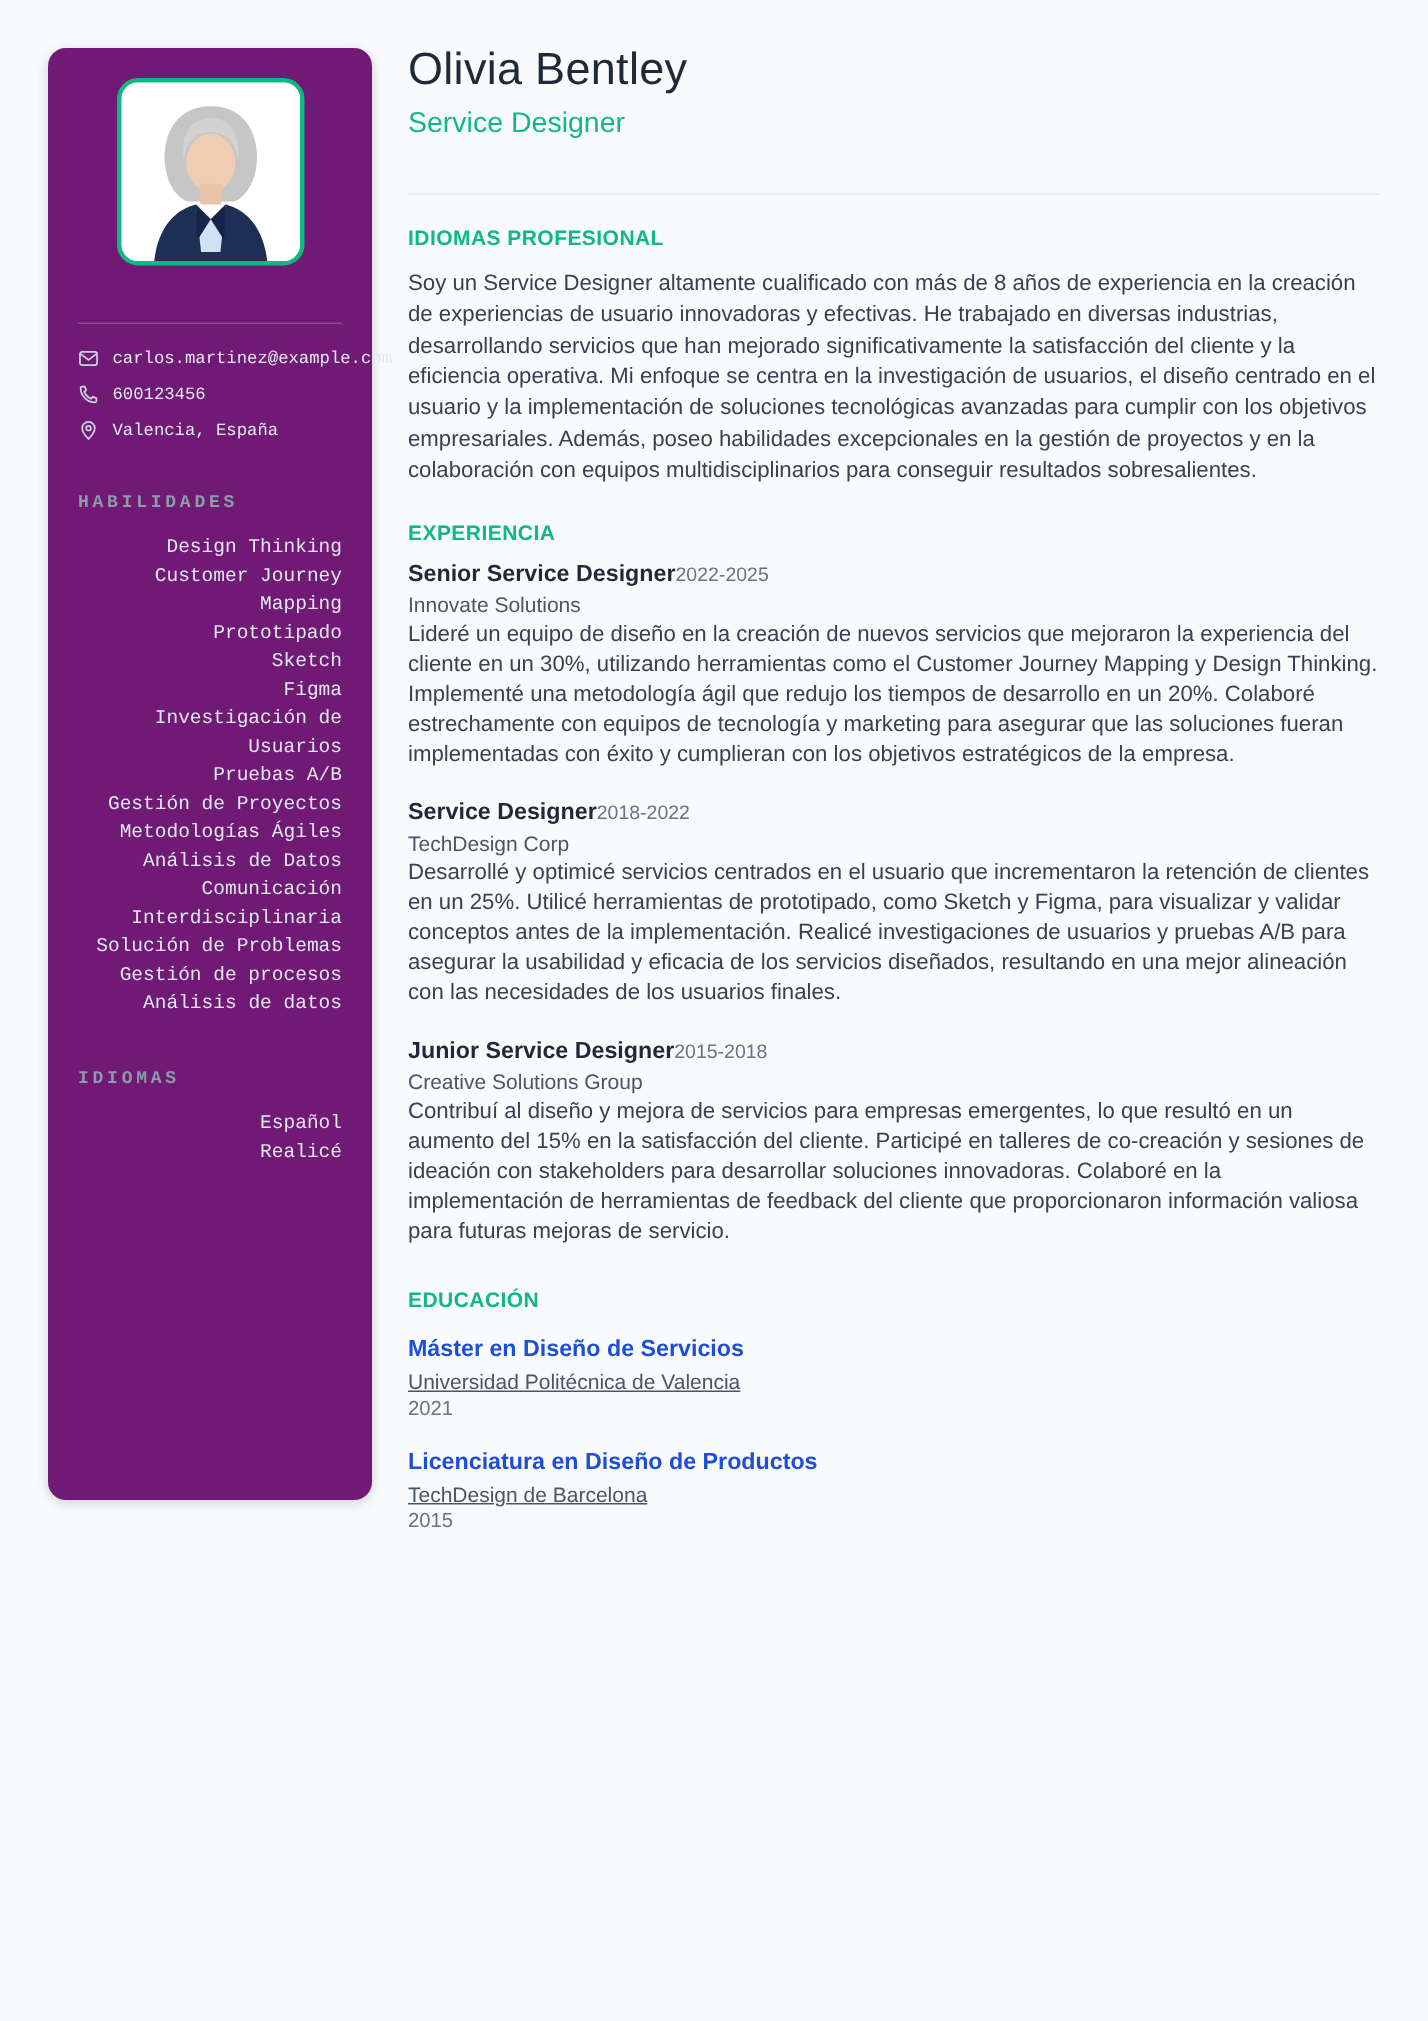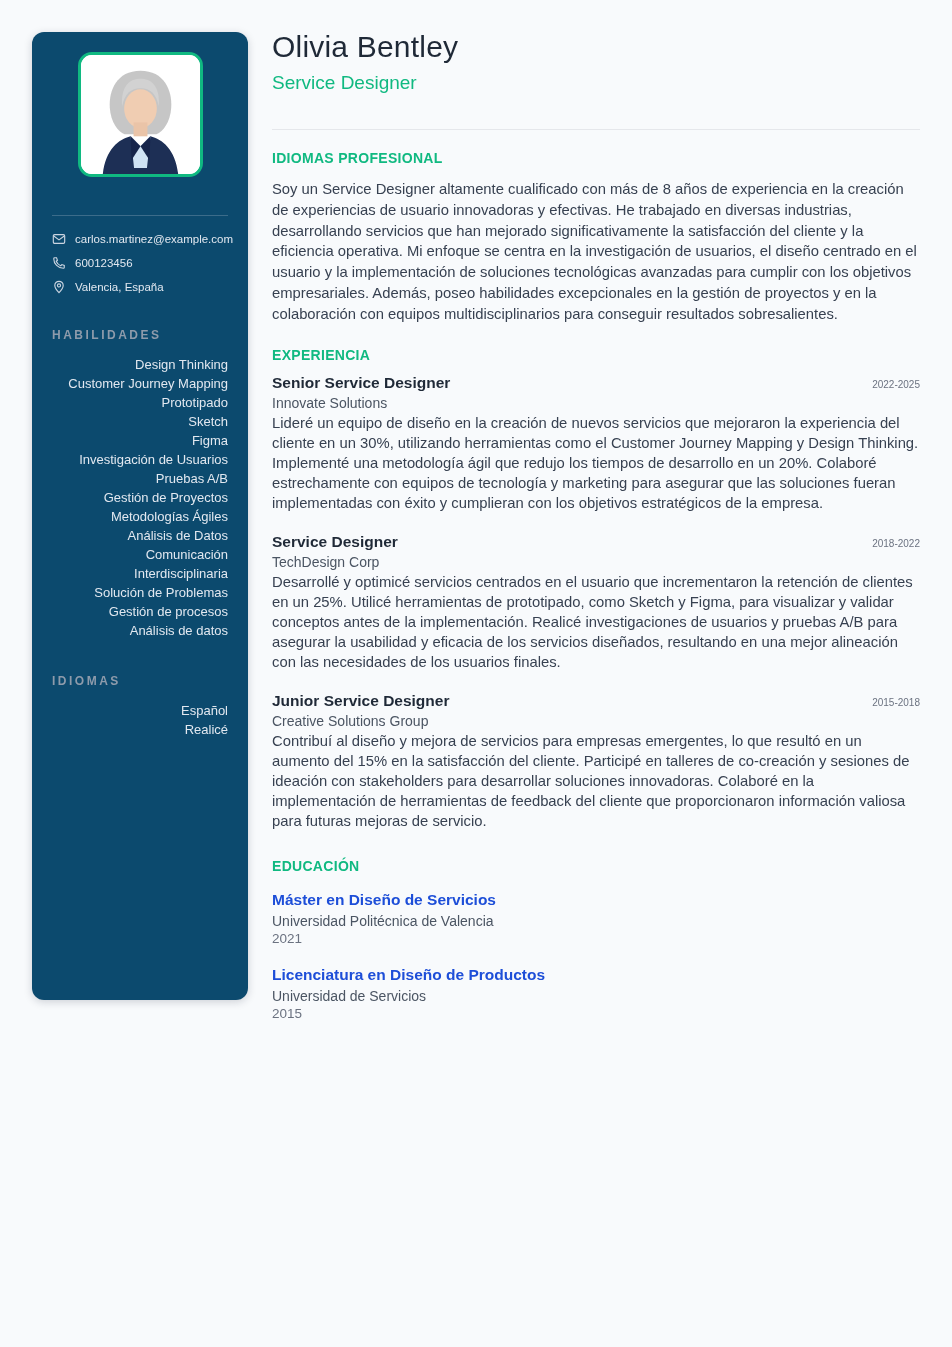--- a/index.html
+++ b/index.html
@@ -11,24 +11,25 @@
     font-family: "Liberation Sans", "DejaVu Sans", sans-serif;
     color: #374151;
     overflow: hidden;
   }
 
   
   .sidebar {
     position: absolute;
     left: 32px; top: 32px;
     width: 216px; height: 968px;
-    background: #0c4a6e;
+    background: #701a75;
     border-radius: 12px;
     padding: 20px 20px 0 20px;
     box-shadow: 0 2px 8px rgba(15,23,42,0.18);
+    font-family: Liberation Mono, monospace;
   }
   .photo-frame {
     width: 125px; height: 125px;
     margin: 0 auto;
     border: 3px solid #10b981;
     border-radius: 14px;
     background: #ffffff;
     overflow: hidden;
   }
   .photo-frame svg { display: block; width: 119px; height: 119px; }
@@ -98,30 +99,29 @@
   .profile-text {
     margin-top: 13px;
     font-size: 14.8px;
     line-height: 20.8px;
     color: #374151;
   }
   .exp-heading { margin-top: 22px; }
   .job { margin-top: 11px; margin-bottom: 19px; }
   .job-head {
     display: flex;
-    justify-content: space-between;
     align-items: baseline;
   }
   .job-title {
     font-size: 15.5px;
     font-weight: bold;
     color: #1f2937;
   }
   .job-period {
-    font-size: 10px;
+    font-size: 13px;
     color: #6b7280;
   }
   .job-company {
     margin-top: 3px;
     font-size: 14px;
     color: #4b5563;
   }
   .job-desc {
     margin-top: 2px;
     font-size: 14.8px;
@@ -132,20 +132,21 @@
   .edu { margin-top: 17px; margin-bottom: 20px; }
   .edu-degree {
     font-size: 15.5px;
     font-weight: bold;
     color: #1d4ed8;
   }
   .edu-school {
     margin-top: 4px;
     font-size: 14px;
     color: #4b5563;
+    text-decoration: underline;
   }
   .edu-year {
     margin-top: 2px;
     font-size: 13.5px;
     color: #6b7280;
   }
 </style>
 </head>
 <body>
 
@@ -266,18 +267,18 @@
     <h2 class="section-heading edu-heading">EDUCACIÓN</h2>
 
     <section class="edu">
       <h3 class="edu-degree">Máster en Diseño de Servicios</h3>
       <div class="edu-school">Universidad Politécnica de Valencia</div>
       <div class="edu-year">2021</div>
     </section>
 
     <section class="edu">
       <h3 class="edu-degree">Licenciatura en Diseño de Productos</h3>
-      <div class="edu-school">Universidad de Servicios</div>
+      <div class="edu-school">TechDesign de Barcelona</div>
       <div class="edu-year">2015</div>
     </section>
 
   </main>
 </div>
 
 </body></html>

